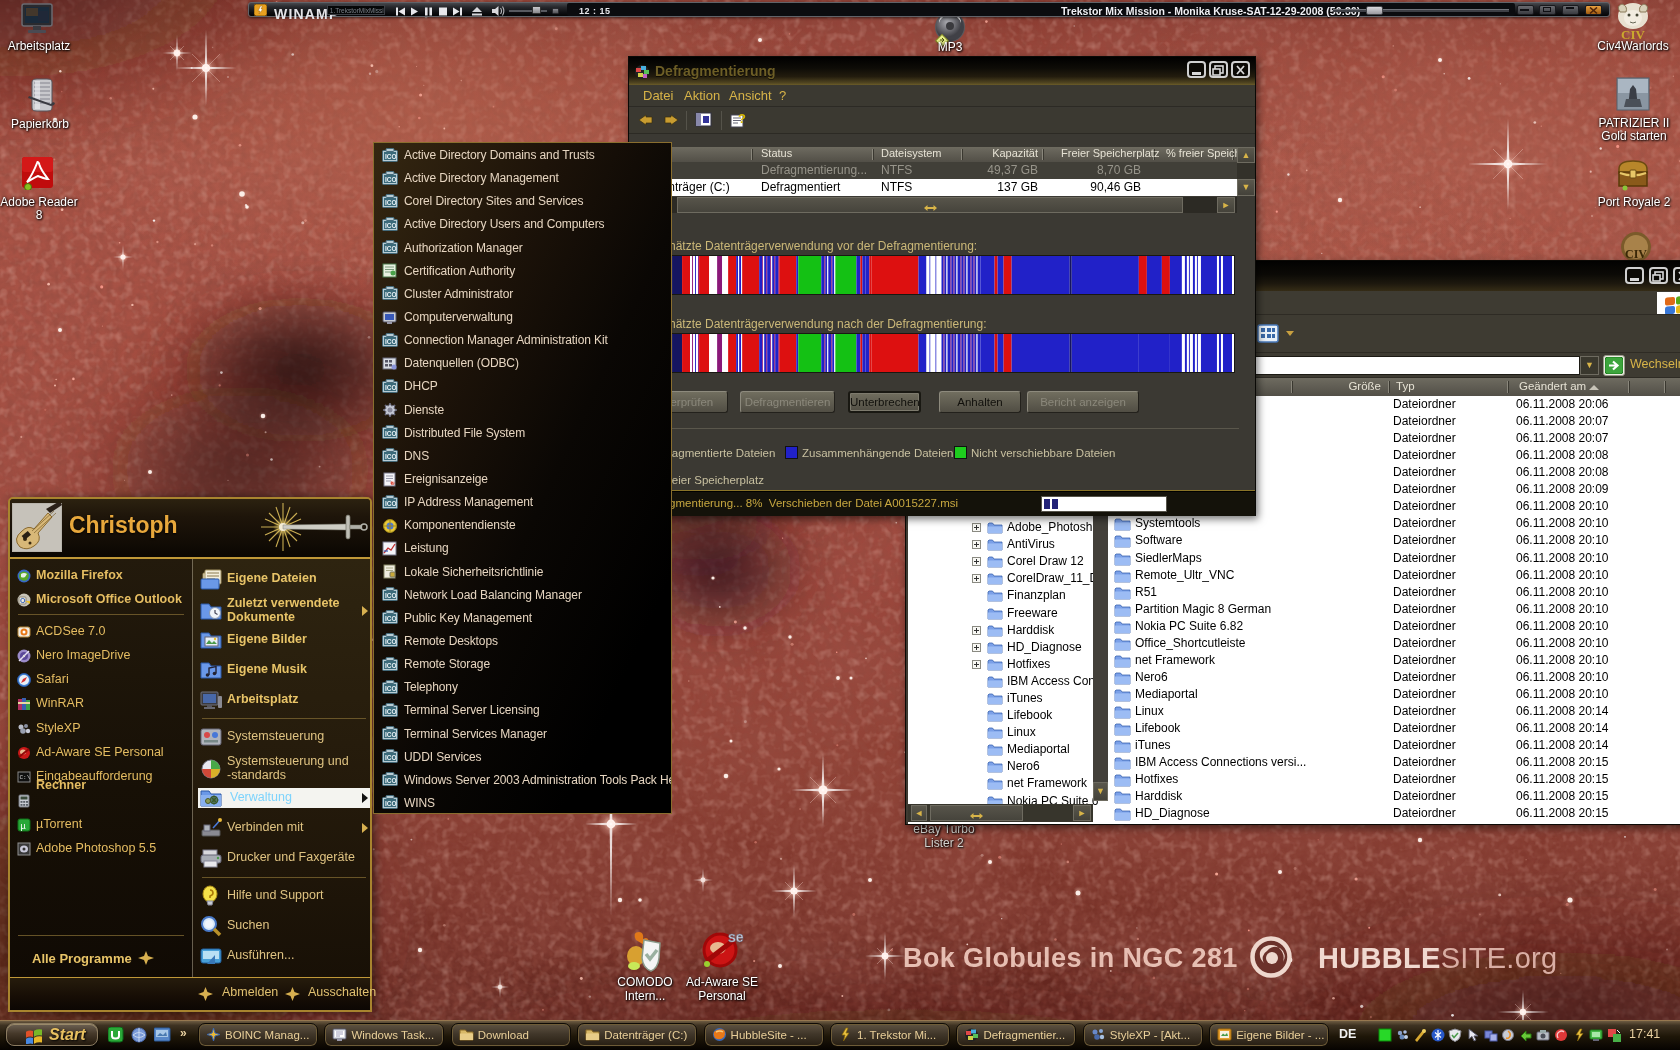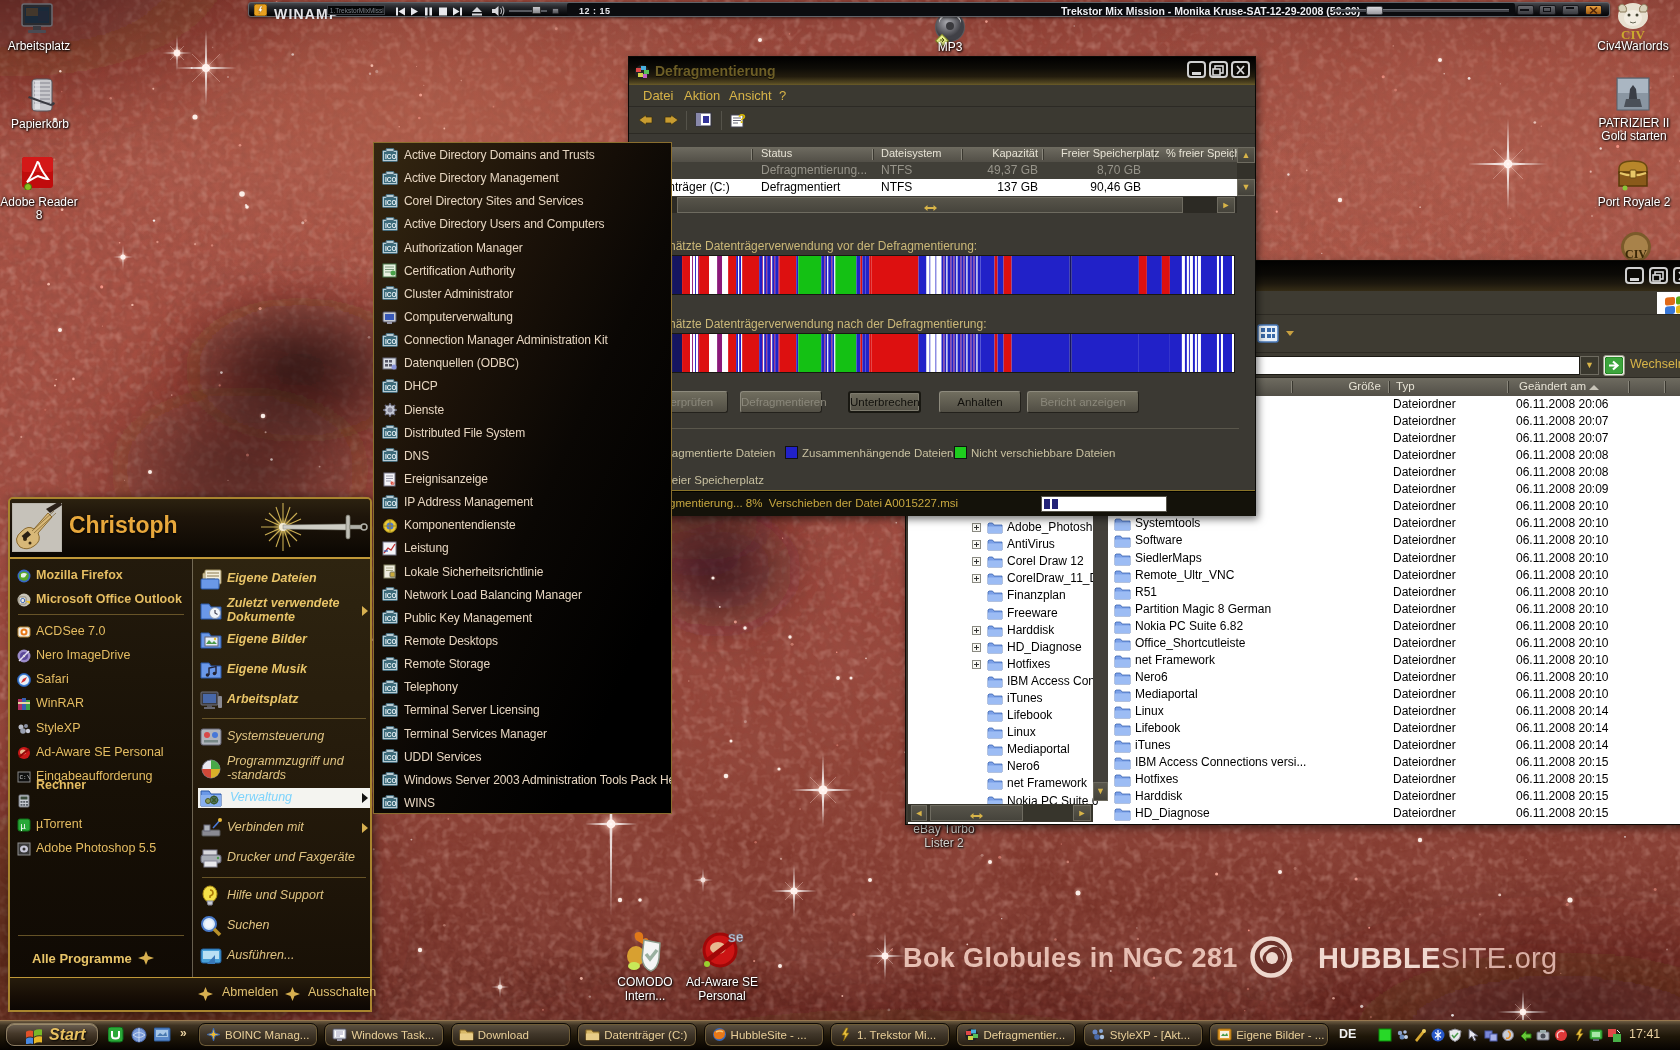--- a/index.html
+++ b/index.html
@@ -17,21 +17,21 @@
 .btn { position:absolute; height:22px; border-radius:3px; background:linear-gradient(180deg,#716e5f,#514e44); border:1px solid #23211c; border-top-color:#8d8a7d; border-left-color:#8d8a7d; font-size:11.5px; color:#11100c; text-align:center; font-family:"Liberation Sans", sans-serif; }
 .btn.dis { color:#8b887b; }
 
 #expl { position:absolute; left:905px; top:260px; width:790px; height:565px; background:#3e3b32; border:1px solid #0c0a06; box-shadow:2px 3px 8px rgba(0,0,0,0.5); }
 .erow { position:absolute; height:17px; font-size:12px; color:#000; white-space:nowrap; }
 
 #smenu { position:absolute; left:8px; top:497px; width:364px; height:515px; border:2px solid #a8842e; border-radius:5px 5px 0 0; background:#1d1509; box-shadow:3px 0 9px rgba(0,0,0,0.5); }
 #ssub { position:absolute; left:373px; top:142px; width:299px; height:672px; overflow:hidden; background:linear-gradient(115deg,#352711 0%,#1d1309 30%,#0a0704 55%,#000 82%); border:1px solid #8a6e2e; }
 .subitem { position:absolute; left:30px; font-size:12px; color:#e6d5c0; white-space:nowrap; letter-spacing:-0.1px; }
 .leftitem { position:absolute; left:26px; font-size:12.5px; color:#e5bd62; white-space:nowrap; }
-.ritem { position:absolute; left:30px; font-size:12.5px; color:#dfc382; white-space:nowrap;font-style:italic; }
+.ritem { position:absolute; left:30px; font-size:12.5px; color:#dfc382; white-space:nowrap; }
 .rbold { font-weight:bold; color:#e8c468; }
 
 #taskbar { position:absolute; left:0; top:1020px; width:1680px; height:30px; background:linear-gradient(180deg,#c79a60 0%,#6e5c42 3%,#3e3222 18%,#1e1608 55%,#060301 100%); }
 .tbtn { position:absolute; top:3px; width:120px; height:24px; border-radius:7px; background:linear-gradient(180deg,#5f5342 0%,#41372a 45%,#271e12 100%); border:1px solid #0e0a05; box-shadow:inset 0 0 0 1px #6e5c38; color:#e9cf99; font-size:11.5px; line-height:22px; white-space:nowrap; overflow:hidden; }
 .tbtn .ti { display:inline-block; width:15px; height:15px; vertical-align:-3px; margin:0 4px 0 7px; }
 </style>
 </head>
 <body>
 <div id="desk">
 
@@ -1421,21 +1421,21 @@
         <rect x="555" y="0" width="3" height="40" fill="#ffffff"></rect>
         <rect x="558" y="0" width="16" height="40" fill="#2121c8"></rect>
         <rect x="574" y="0" width="2" height="40" fill="#ffffff"></rect>
         <rect x="576" y="0" width="2" height="40" fill="#2121c8"></rect>
         <rect x="578" y="0" width="2" height="40" fill="#ffffff"></rect>
         <rect x="580" y="0" width="1" height="40" fill="#2121c8"></rect>
         <rect x="581" y="0" width="8" height="40" fill="#2121c8"></rect>
         <rect x="589" y="0" width="2" height="40" fill="#ffffff"></rect>
       </svg>
 <div class="btn dis" style="left:12px;top:334px;width:87px;line-height:20px">Überprüfen</div>
-<div class="btn dis" style="left:111px;top:334px;width:82px;line-height:20px">Defragmentieren</div>
+<div class="btn dis" style="left:111px;top:334px;width:95px;line-height:20px">Defragmentieren</div>
 <div class="btn" style="left:219px;top:334px;width:73px;line-height:18px;border:2px solid #191812;box-shadow:inset 0 0 0 1px #7d7a6d">Unterbrechen</div>
 <div class="btn" style="left:310px;top:334px;width:82px;line-height:20px">Anhalten</div>
 <div class="btn dis" style="left:398px;top:334px;width:112px;line-height:20px">Bericht anzeigen</div>
 <div class="abs" style="left:10px;top:371px;width:600px;height:1px;background:#5a574c"></div>
 <div class="abs" style="left:14px;top:389px;width:13px;height:13px;background:#dd1010;border:1px solid #111"></div>
 <div class="abs" style="left:32px;top:390px;font-size:11.5px;color:#c8c0a0">Fragmentierte Dateien</div>
 <div class="abs" style="left:156px;top:389px;width:13px;height:13px;background:#2121c8;border:1px solid #111"></div>
 <div class="abs" style="left:173px;top:390px;font-size:11.5px;color:#c8c0a0">Zusammenhängende Dateien</div>
 <div class="abs" style="left:325px;top:389px;width:13px;height:13px;background:#1ecc1e;border:1px solid #111"></div>
 <div class="abs" style="left:342px;top:390px;font-size:11.5px;color:#c8c0a0">Nicht verschiebbare Dateien</div>
@@ -1671,21 +1671,21 @@
         <circle cx="16" cy="10" r="3" fill="#4878d8"></circle>
         <rect x="5" y="15" width="14" height="2.5" fill="#788"></rect>
       </svg>
 <div class="ritem " style="left:217px;top:230px;">Systemsteuerung</div>
 <svg class="abs" style="left:189px;top:258px" width="24" height="24">
         <circle cx="12" cy="12" r="9" fill="#e8e8f0" stroke="#778"></circle>
         <path d="M12 3 A9 9 0 0 1 21 12 L12 12 Z" fill="#48a848"></path>
         <path d="M21 12 A9 9 0 0 1 12 21 L12 12 Z" fill="#d8b028"></path>
         <path d="M12 21 A9 9 0 0 1 3 12 L12 12 Z" fill="#d04838"></path>
       </svg>
-<div class="ritem " style="left:217px;top:255px;">Programmzugriff und</div>
+<div class="ritem " style="left:217px;top:255px;">Systemsteuerung und</div>
 <div class="ritem " style="left:217px;top:269px;">-standards</div>
 <div class="abs" style="left:188px;top:289px;width:172px;height:20px;background:#f4f4f0"></div>
 <svg class="abs" style="left:189px;top:287px" width="24" height="24">
         <path d="M2 6 L2 20 L22 20 L22 8 L12 8 L10 5 L2 5 Z" fill="#6a98e8" stroke="#2a58a8"></path>
         <path d="M2 9 L22 9 L22 20 L2 20 Z" fill="#88b0f0"></path>
         <circle cx="15" cy="14" r="3.5" fill="none" stroke="#3a5a28" stroke-width="1.5"></circle>
         <path d="M15 9.5 L15 18.5 M10.5 14 L19.5 14 M12 11 L18 17 M12 17 L18 11" stroke="#3a5a28" stroke-width="1.2"></path>
         <circle cx="9" cy="15" r="2.5" fill="#8a9a58" stroke="#4a5a28"></circle>
       </svg>
 <div class="ritem " style="left:220px;top:291px;color:#7dd3fc;">Verwaltung</div>

